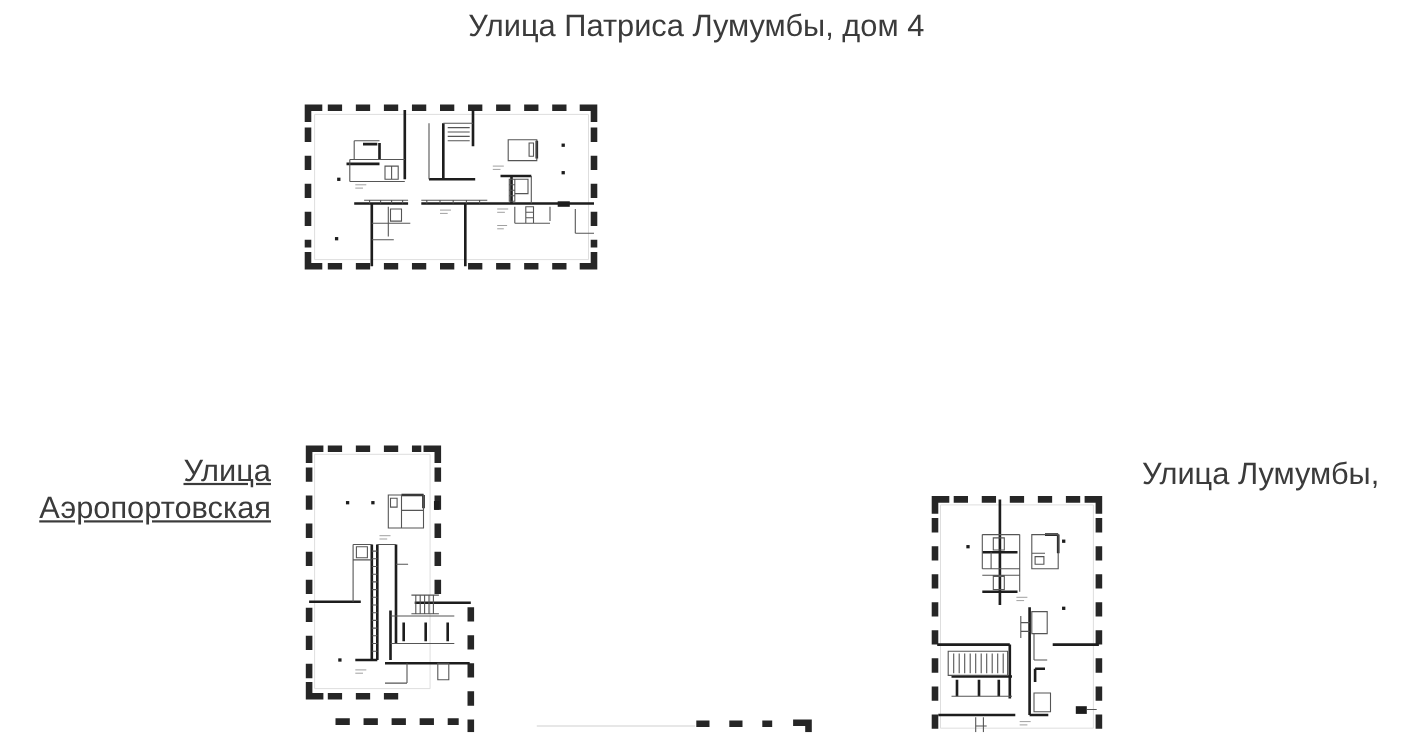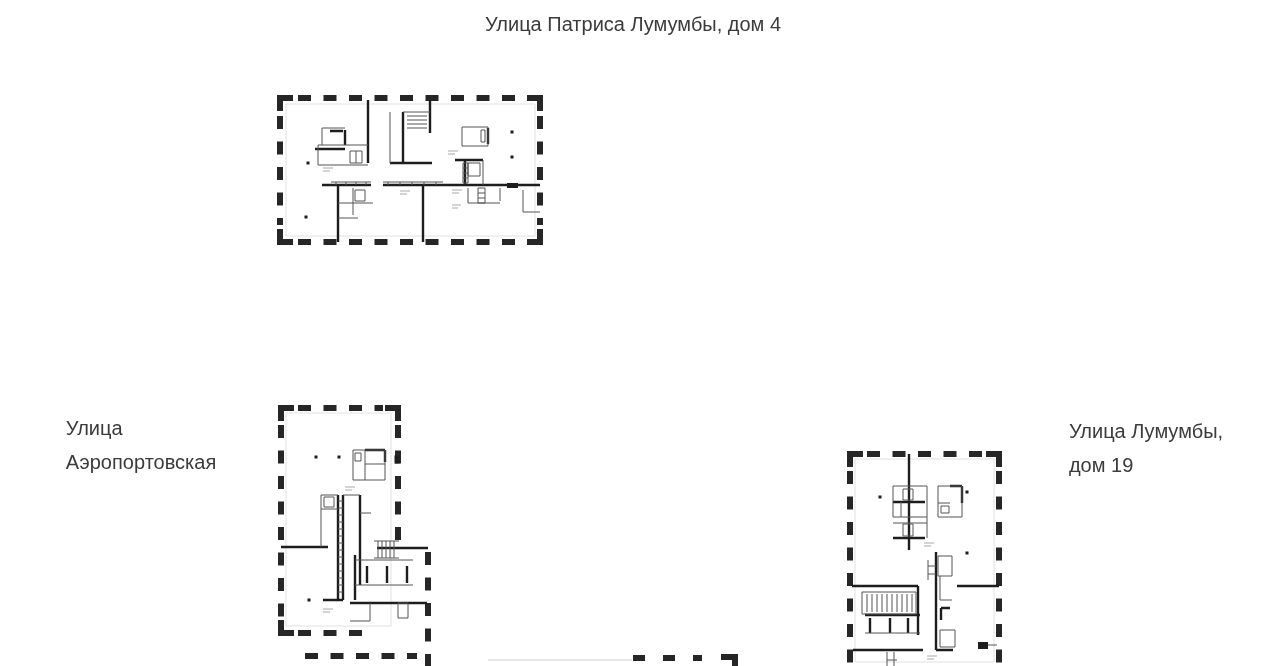--- a/index.html
+++ b/index.html
@@ -1,50 +1,49 @@
 <!DOCTYPE html>
 <html><head>
 <meta charset="utf-8">
 <style>
   html,body{margin:0;padding:0;background:#ffffff;}
   .canvas{
     position:relative;width:1280px;height:666px;background:#ffffff;
     overflow:hidden;font-family:"Liberation Sans",sans-serif;color:#3b3b3b;
   }
   .lbl{
-    position:absolute;font-size:20px;line-height:34px;white-space:nowrap;
-    transform:translateX(-50%);text-align:left;color:#3b3b3b;
+    position:absolute;font-size:28px;line-height:34px;white-space:nowrap;
+    transform:translateX(-50%);text-align:right;color:#3b3b3b;
   }
   .plan{position:absolute;}
   .plan svg{display:block;}
   
   .b{stroke:#262626;stroke-width:6;fill:none;stroke-dasharray:13 12.5;}
   .c{stroke:#262626;stroke-width:6;fill:none;}
   .w{stroke:#1d1d1d;stroke-width:2.4;fill:none;}
   .t{stroke:#555555;stroke-width:1;fill:none;}
   .f{stroke:#d9d9d9;stroke-width:0.8;fill:none;}
   .a{stroke:#9f9f9f;stroke-width:0.9;fill:none;}
   .d{fill:#1d1d1d;}
   .lt{stroke:#cfcfcf;stroke-width:1;fill:none;}
 </style>
 </head>
 <body>
 
 <div class="canvas">
 
   <div class="lbl" style="left:633px;top:7px;">Улица Патриса Лумумбы, дом 4</div>
 
-  <div class="lbl" style="left:141px;top:411px;">
+  <div class="lbl" style="left:141px;top:411px;text-decoration:underline;">
     <div>Улица</div>
     <div>Аэропортовская</div>
   </div>
 
   <div class="lbl" style="left:1146px;top:414px;">
     <div>Улица Лумумбы,</div>
-    <div>дом 19</div>
   </div>
 
   <div class="plan" style="left:276px;top:94px;width:270px;height:152px;">
     <svg width="270" height="152" viewBox="0 0 270 152">
       <g>
         <path class="f" d="M10,10 H259 V142 H10 Z"></path>
       </g>
       <g>
         <path class="c" d="M4,17 V4 H17 M251,4 H264 V17 M264,135 V148 H251 M17,148 H4 V135"></path>
         <path class="b" d="M22,4 H247"></path>

